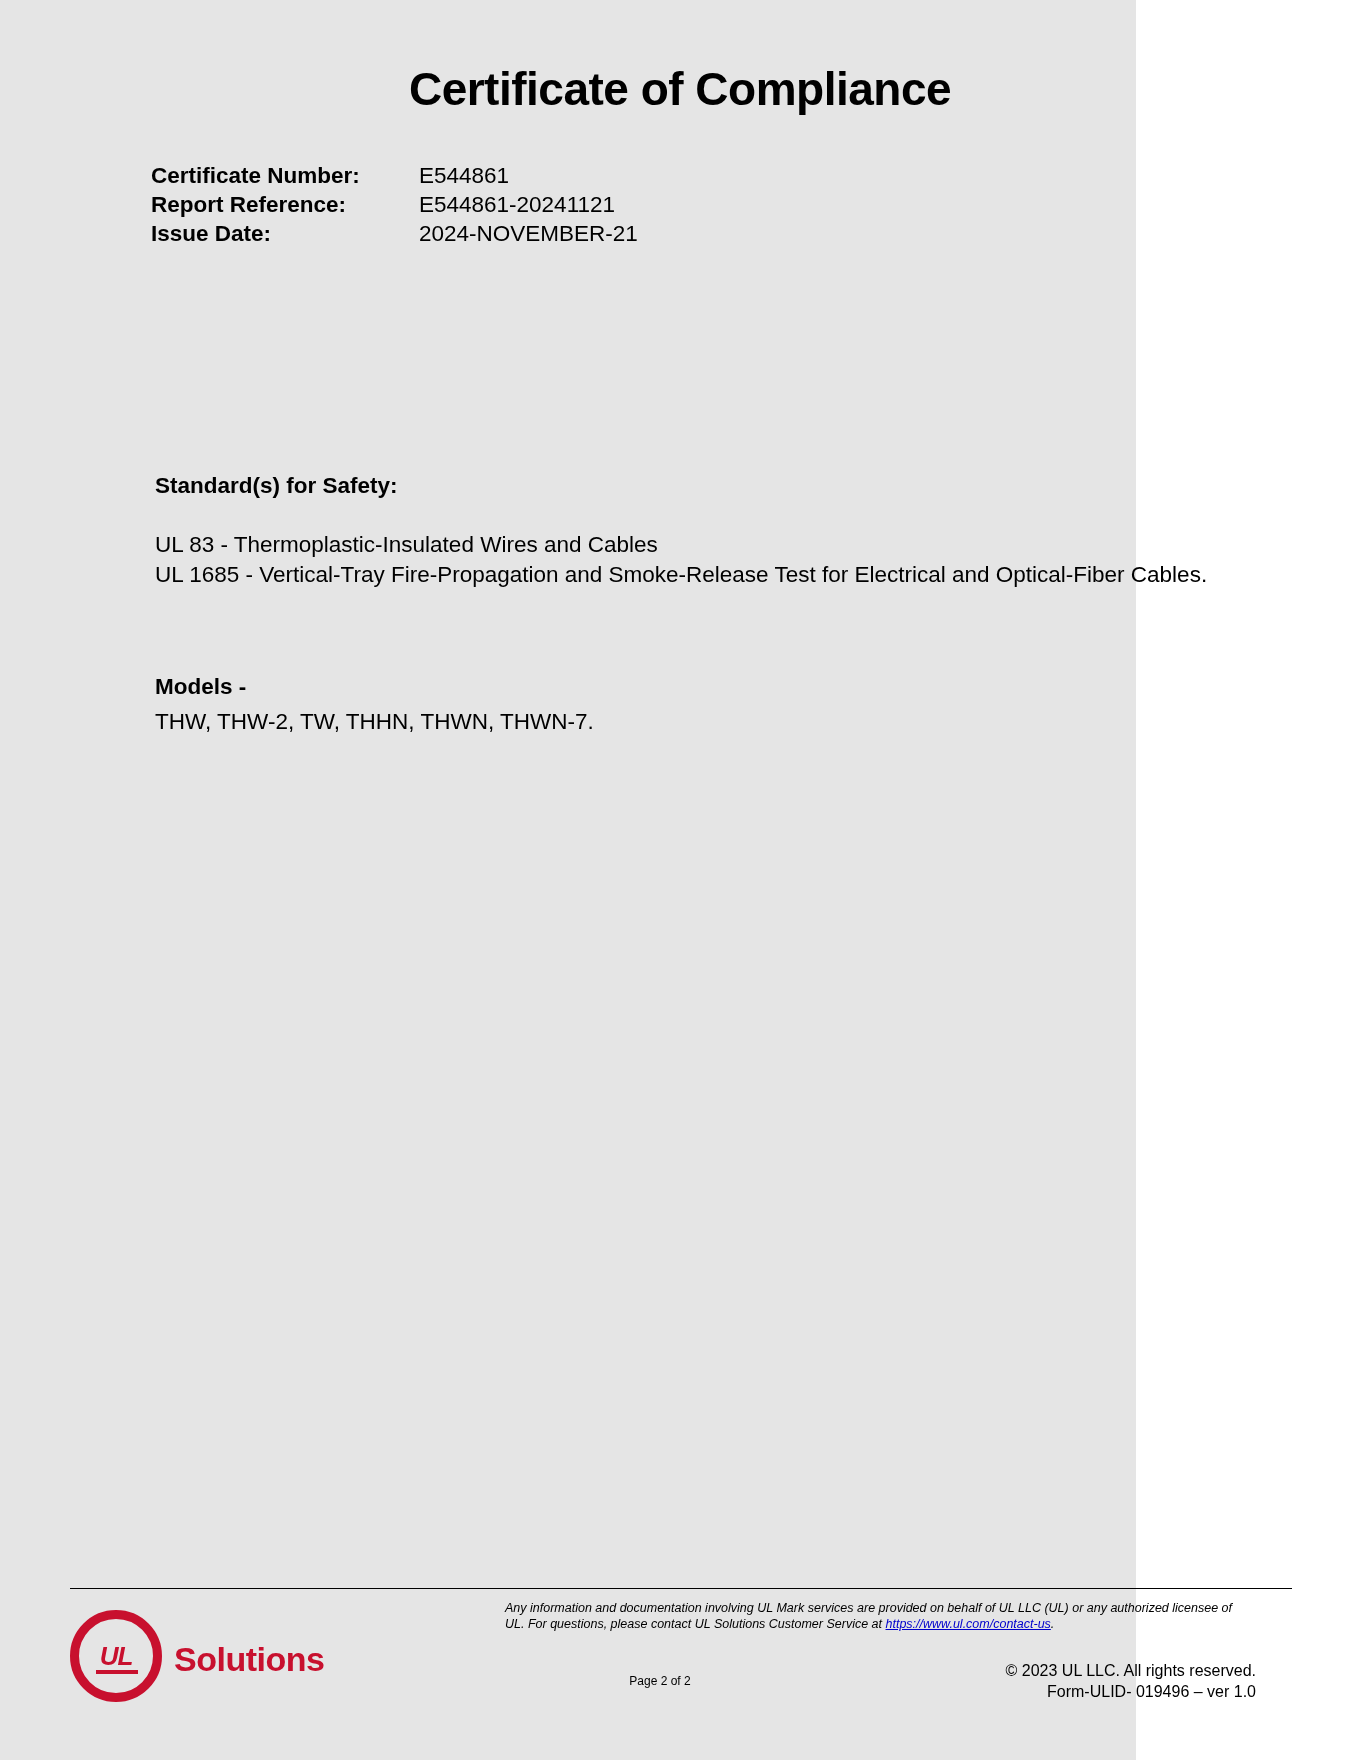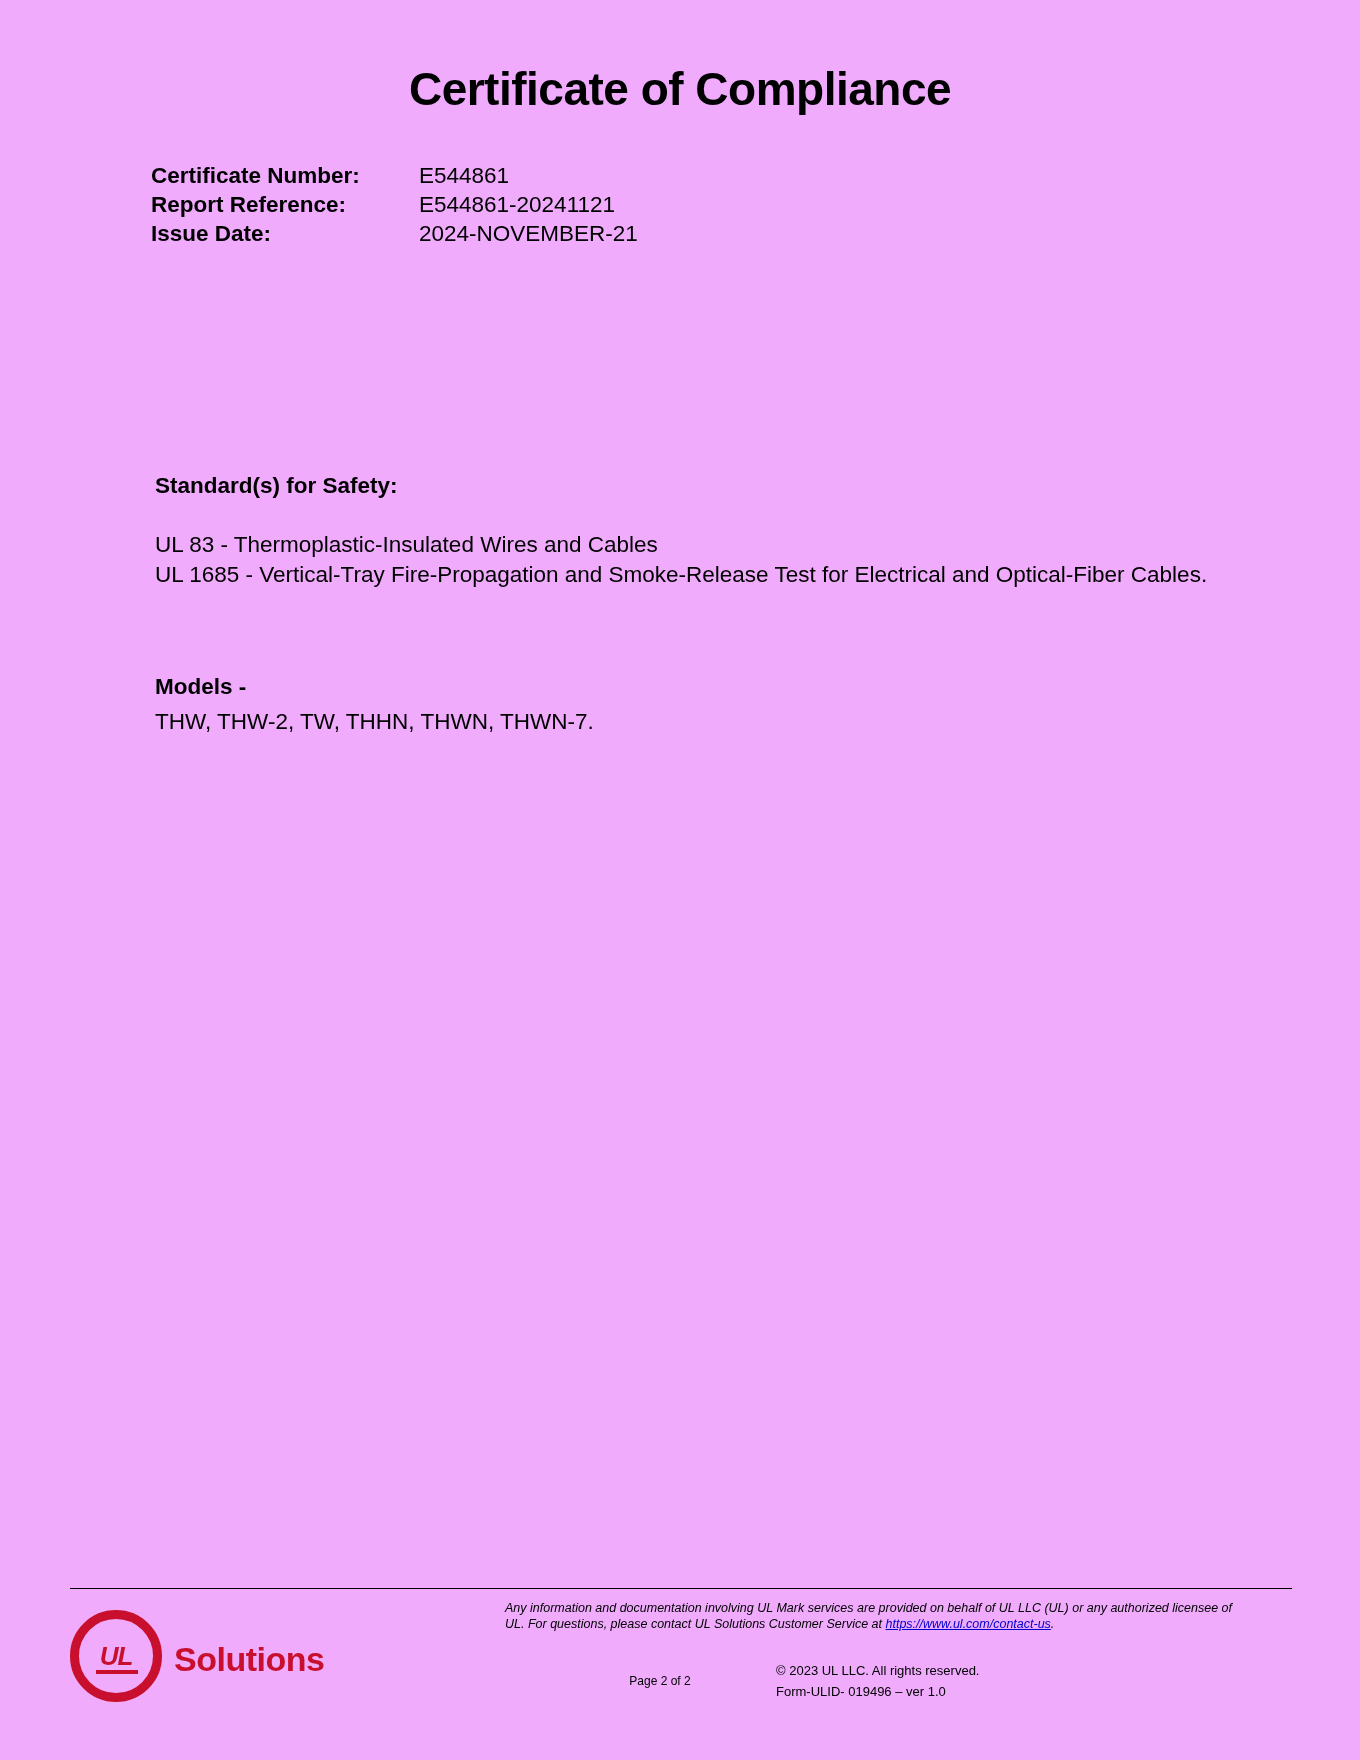--- a/index.html
+++ b/index.html
@@ -11,23 +11,23 @@
     width: 1360px;
     height: 1760px;
     position: relative;
     font-family: "Liberation Sans", sans-serif;
     color: #000000;
     overflow: hidden;
   }
   .page {
     position: absolute;
     left: 0; top: 0;
-    width: 1360px;
+    width: 1136px;
     height: 1760px;
-    background: #f0abfc;
+    background: #e5e5e5;
   }
   .title {
     position: absolute;
     left: 0;
     top: 62px;
     width: 1360px;
     text-align: center;
     font-size: 46px;
     font-weight: bold;
     letter-spacing: -0.5px;
@@ -96,25 +96,25 @@
   .page-num {
     position: absolute;
     left: 560px;
     top: 1674px;
     width: 200px;
     text-align: center;
     font-size: 12px;
   }
   .rights {
     position: absolute;
-    left: 776px;
+    left: 824px;
     top: 1660px;
     width: 432px;
-    text-align: left;
-    font-size: 13px;
+    text-align: right;
+    font-size: 16px;
     line-height: 21px;
   }
   .logo {
     position: absolute;
     left: 70px;
     top: 1610px;
     width: 260px;
     height: 100px;
   }
   .logo-circle {

